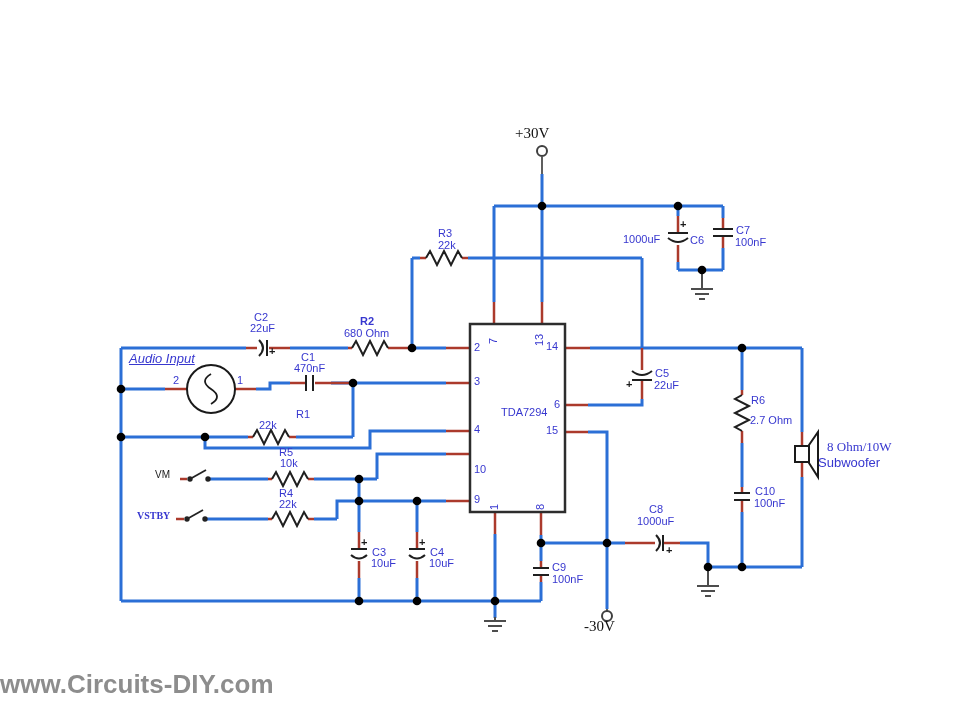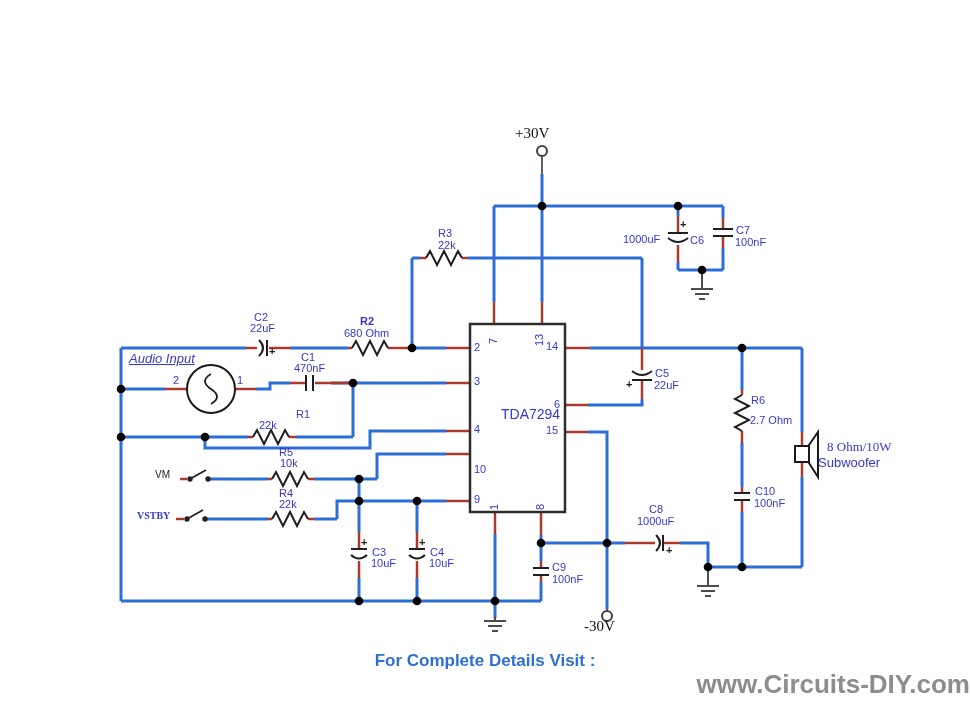--- a/index.html
+++ b/index.html
@@ -13,21 +13,21 @@
   .serif{font-family:"Liberation Serif",serif;}
   .big{font-size:13px;}
   .mid{font-size:10px;}
   .pnum{font-size:11px;color:#3737cf;}
   .rot{transform:rotate(-90deg);transform-origin:0 0;}
   .plus{font-size:11px;font-weight:bold;color:#1a1a1a;}
   .underl{text-decoration:underline;}
   .pow{font-size:15px;color:#111;}
   .footer1{position:absolute;left:0;right:0;top:651px;text-align:center;
            font-size:17px;font-weight:bold;color:#2e70d2;}
-  .footer2{position:absolute;left:0;right:0;top:669px;text-align:right;
+  .footer2{position:absolute;left:0;right:0;top:669px;text-align:left;
            font-size:26px;font-weight:bold;color:#8d8d8d;}
 </style>
 </head>
 <body>
 
 <div class="canvas">
 
 
   <svg width="970" height="720" viewBox="0 0 970 720">
 
@@ -356,29 +356,28 @@
 
   <div class="lbl" style="left:751px;top:395px;">R6</div>
   <div class="lbl" style="left:750px;top:415px;">2.7 Ohm</div>
 
   <div class="lbl" style="left:755px;top:486px;">C10</div>
   <div class="lbl" style="left:754px;top:498px;">100nF</div>
 
   <div class="lbl big serif" style="left:827px;top:440px;">8 Ohm/10W</div>
   <div class="lbl big" style="left:818px;top:456px;">Subwoofer</div>
 
-  <div class="lbl" style="left:501px;top:407px;font-size:14px;">TDA7294</div>
+  <div class="lbl" style="left:501px;top:407px;font-size:11px;">TDA7294</div>
   <div class="lbl pnum" style="left:474px;top:342px;">2</div>
   <div class="lbl pnum" style="left:474px;top:376px;">3</div>
   <div class="lbl pnum" style="left:474px;top:424px;">4</div>
   <div class="lbl pnum" style="left:474px;top:464px;text-align:right;">10</div>
   <div class="lbl pnum" style="left:474px;top:494px;">9</div>
   <div class="lbl pnum" style="left:546px;top:341px;">14</div>
   <div class="lbl pnum" style="left:554px;top:399px;">6</div>
   <div class="lbl pnum" style="left:546px;top:425px;">15</div>
   <div class="lbl pnum rot" style="left:488px;top:344px;">7</div>
   <div class="lbl pnum rot" style="left:534px;top:346px;">13</div>
   <div class="lbl pnum rot" style="left:489px;top:510px;">1</div>
   <div class="lbl pnum rot" style="left:535px;top:510px;">8</div>
 
-  <div class="footer1">For Complete Details Visit :</div>
   <div class="footer2">www.Circuits-DIY.com</div>
 </div>
 
 </body></html>

